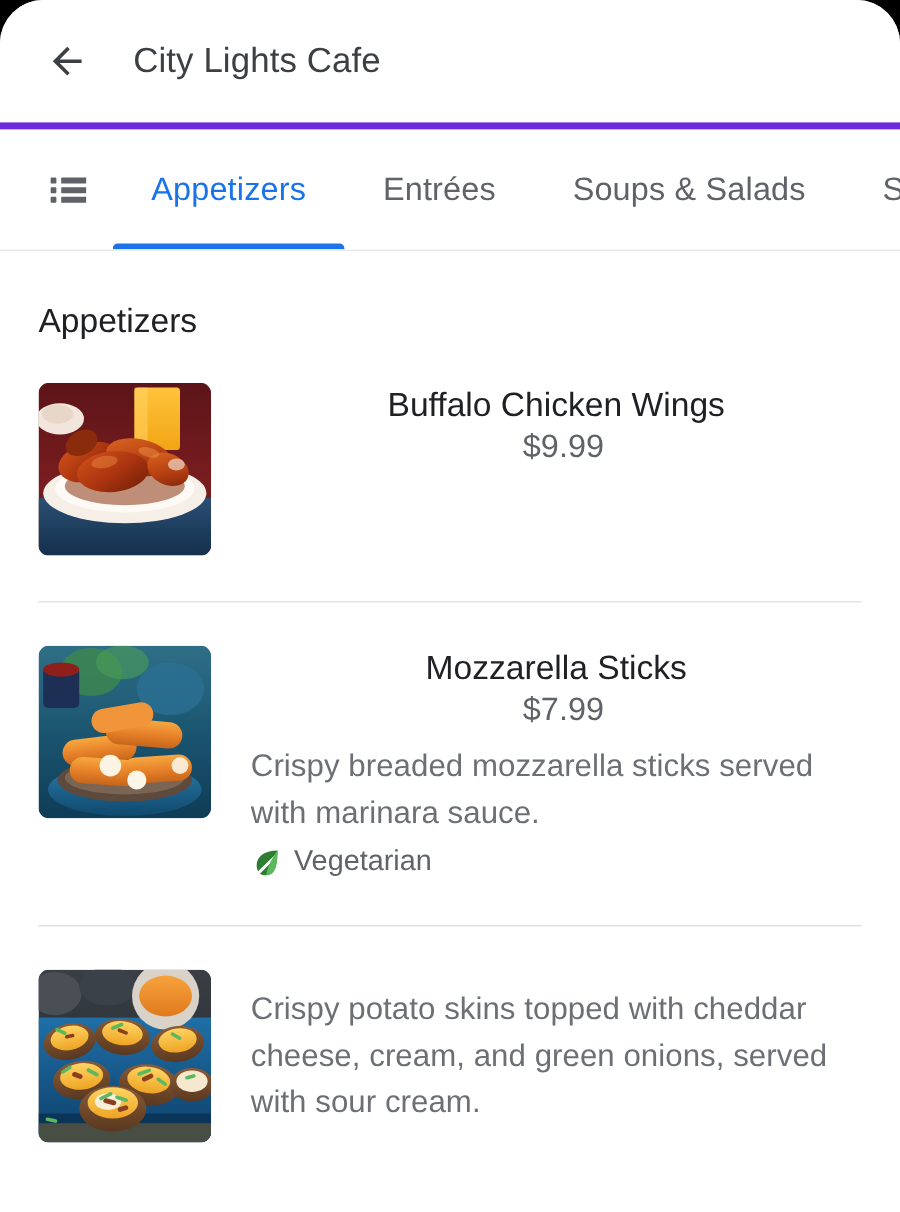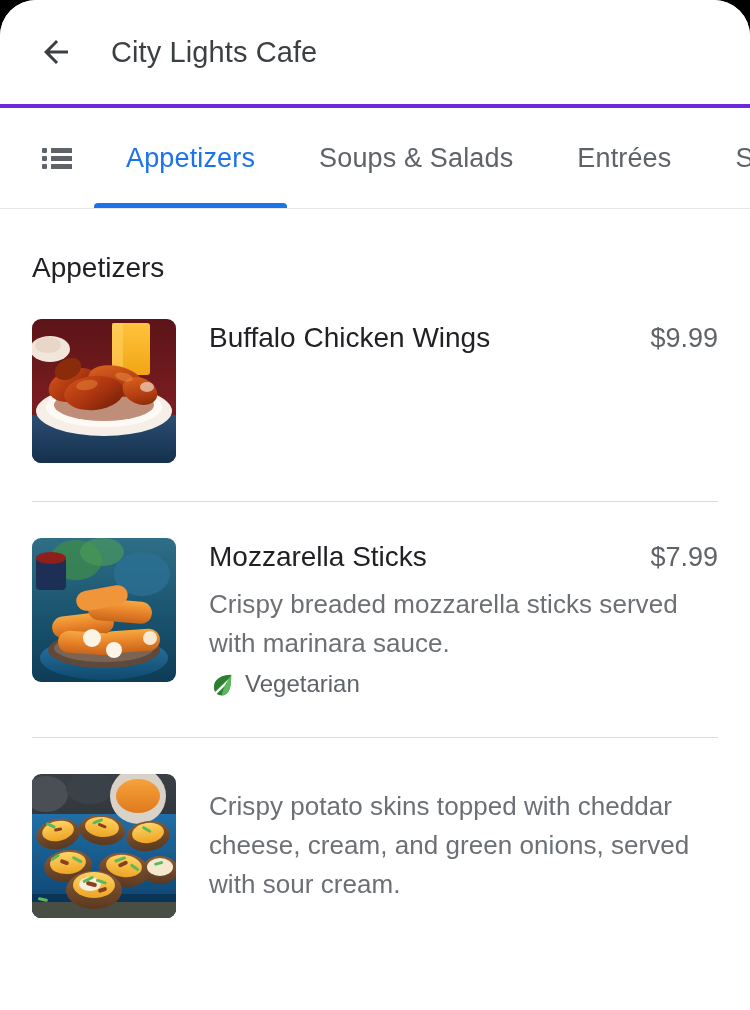--- a/index.html
+++ b/index.html
@@ -23,21 +23,21 @@
     border-top-left-radius: 36px;
     border-top-right-radius: 36px;
     overflow: hidden;
   }
 
   
   .app-bar {
     position: relative;
     height: 108px;
     background: #ffffff;
-    border-bottom: 4px solid #6d28d9;
+    border-bottom: 6px solid #6d28d9;
     box-sizing: border-box;
     display: flex;
     align-items: center;
     padding-left: 32px;
   }
   .back-button {
     width: 48px;
     height: 48px;
     display: flex;
     align-items: center;
@@ -149,20 +149,21 @@
   .item-body {
     flex: 1 1 auto;
     margin-left: 33px;
     min-width: 0;
     padding-top: 2px;
   }
   .item-head {
     display: flex;
     align-items: center;
     justify-content: space-between;
+    flex-direction: column;
   }
   .item-name {
     font-size: 28px;
     line-height: 34px;
     color: #202124;
     letter-spacing: 0px;
   }
   .item-price {
     font-size: 27px;
     line-height: 34px;
@@ -228,24 +229,24 @@
         <rect x="9" y="2" width="21" height="5" rx="0.5" fill="#5f6368"></rect>
         <rect x="9" y="10" width="21" height="5" rx="0.5" fill="#5f6368"></rect>
         <rect x="9" y="18" width="21" height="5" rx="0.5" fill="#5f6368"></rect>
       </svg>
     </div>
     <div class="tabs-scroller">
       <div class="tab active">
         <span>Appetizers</span>
       </div>
       <div class="tab">
+        <span>Entrées</span>
+      </div>
+      <div class="tab">
         <span>Soups &amp; Salads</span>
-      </div>
-      <div class="tab">
-        <span>Entrées</span>
       </div>
       <div class="tab">
         <span>S</span>
       </div>
     </div>
   </div>
 
   <div class="content">
 
     <div class="section-heading">Appetizers</div>

